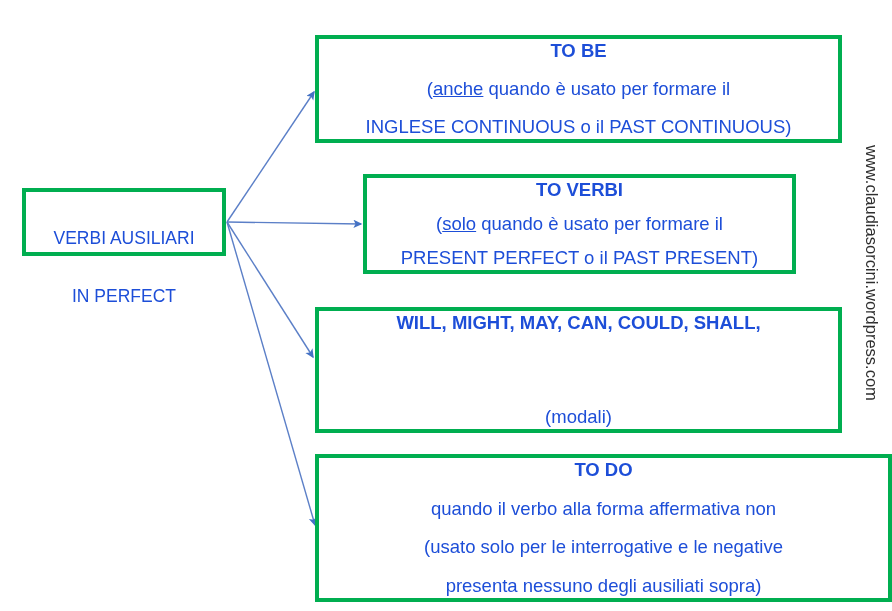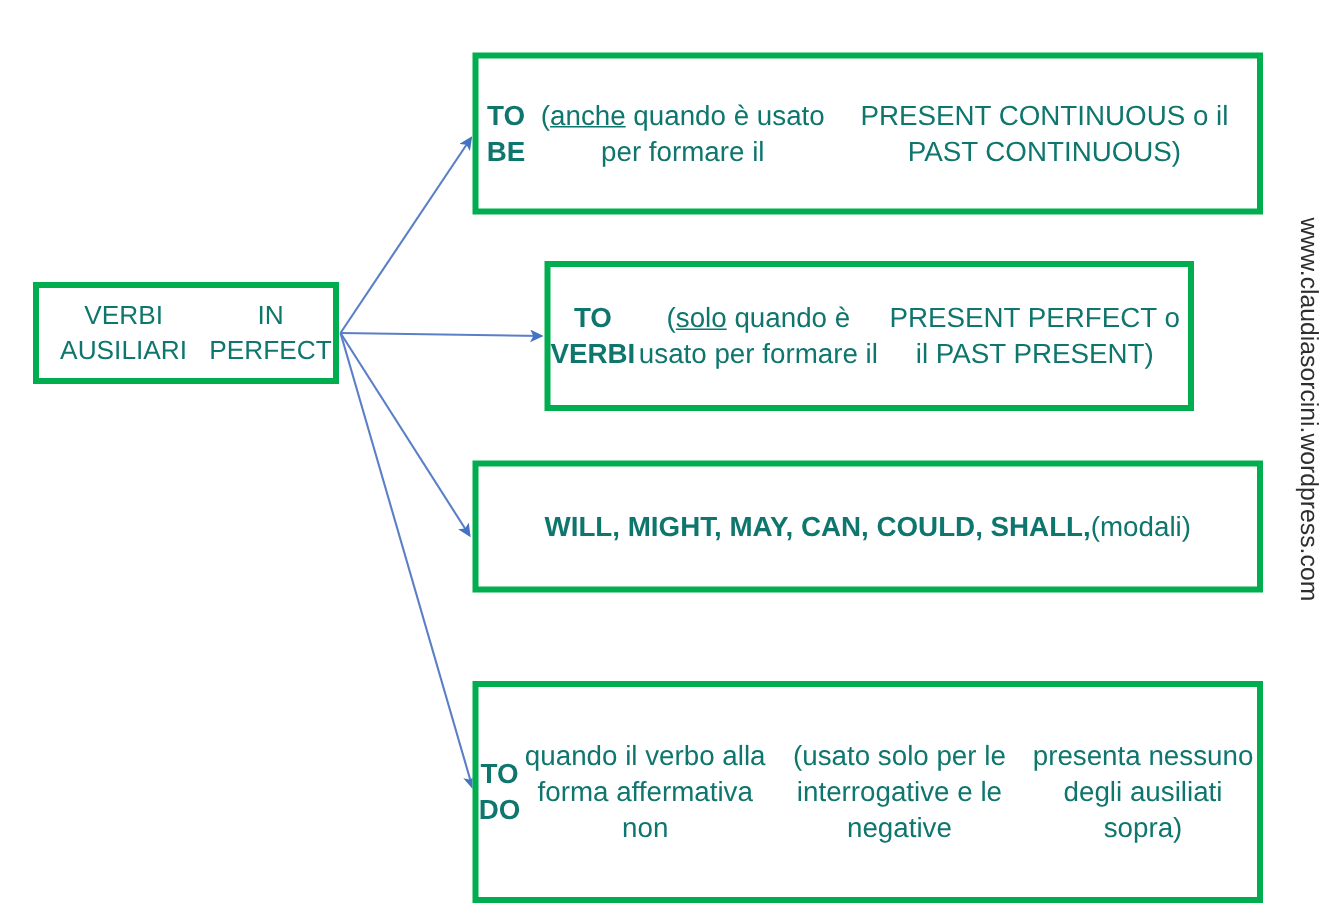--- a/index.html
+++ b/index.html
@@ -16,25 +16,25 @@
     height: 611px;
     background: #ffffff;
     overflow: hidden;
   }
   .node {
     position: absolute;
     box-sizing: border-box;
     border: 4px solid #00ae50;
     background: #ffffff;
     display: flex;
-    flex-direction: row;
+    flex-direction: column;
     align-items: center;
-    justify-content: center;
+    justify-content: space-between;
     text-align: center;
-    color: #0f766e;
+    color: #1d4ed8;
   }
   .node .title {
     font-weight: bold;
     line-height: 1.30;
   }
   .node .body {
     font-weight: normal;
     line-height: 1.30;
   }
   .node .body u {
@@ -44,27 +44,27 @@
 
   
   #node-source {
     left: 22px;
     top: 188px;
     width: 204px;
     height: 68px;
     font-size: 17.5px;
     line-height: 1.32;
   }
-  #node-source .src-line { display: block; }
+  #node-source .src-line { display: block; margin-top: 35px; }
 
   
   #node-tobe   { left: 315px; top: 35px;  width: 527px; height: 108px; font-size: 18.5px; }
   #node-tohave { left: 363px; top: 174px; width: 433px; height: 100px; font-size: 18.5px; }
-  #node-modals { left: 315px; top: 307px; width: 527px; height: 88px; font-size: 18.5px; }
-  #node-todo   { left: 315px; top: 454px; width: 527px; height: 148px; font-size: 18.5px; }
+  #node-modals { left: 315px; top: 307px; width: 527px; height: 126px; font-size: 18.5px; }
+  #node-todo   { left: 315px; top: 454px; width: 577px; height: 148px; font-size: 18.5px; }
 
   #arrow-layer {
     position: absolute;
     left: 0; top: 0;
     width: 892px;
     height: 611px;
     pointer-events: none;
   }
   #watermark-wrap {
     position: absolute;
@@ -113,21 +113,21 @@
   </svg>
 
   <div class="node" id="node-source">
     <span class="src-line">VERBI AUSILIARI</span>
     <span class="src-line">IN PERFECT</span>
   </div>
 
   <div class="node" id="node-tobe">
     <div class="title">TO BE</div>
     <div class="body"><span>(</span><u>anche</u><span> quando è usato per formare il</span></div>
-    <div class="body">PRESENT CONTINUOUS o il PAST CONTINUOUS)</div>
+    <div class="body">INGLESE CONTINUOUS o il PAST CONTINUOUS)</div>
   </div>
 
   <div class="node" id="node-tohave">
     <div class="title">TO VERBI</div>
     <div class="body"><span>(</span><u>solo</u><span> quando è usato per formare il</span></div>
     <div class="body">PRESENT PERFECT o il PAST PRESENT)</div>
   </div>
 
   <div class="node" id="node-modals">
     <div class="title">WILL, MIGHT, MAY, CAN, COULD, SHALL,</div>

